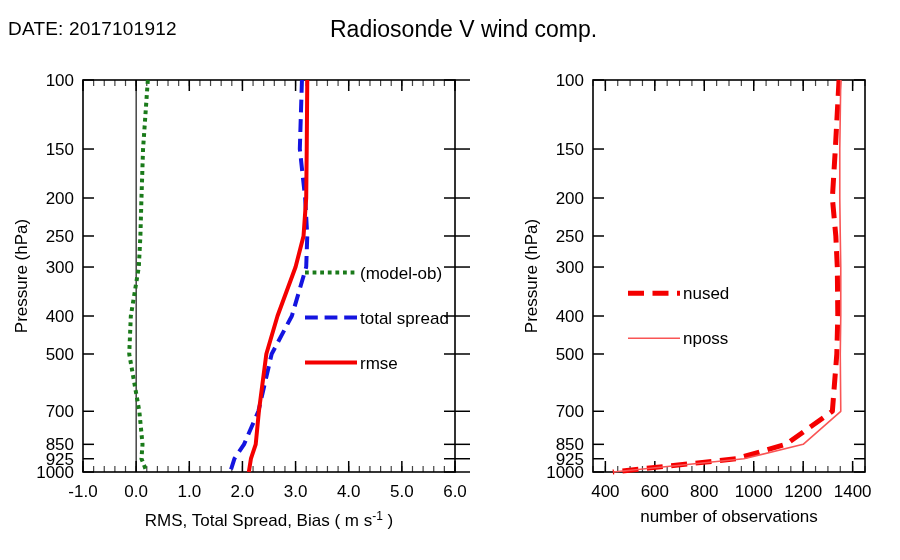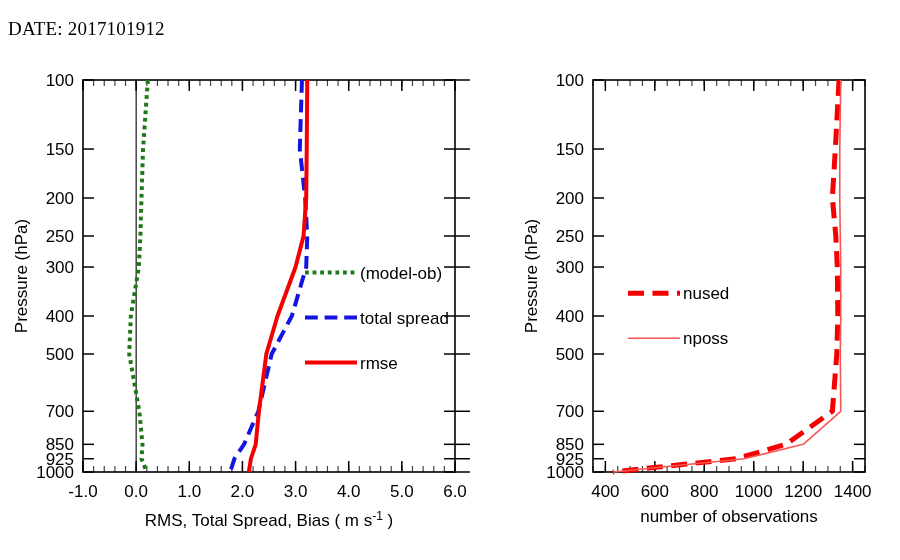--- a/index.html
+++ b/index.html
@@ -21,21 +21,20 @@
     width: 900px;
     height: 560px;
   }
   .date-label {
     position: absolute;
     left: 8px;
     top: 18px;
     font-size: 19px;
     letter-spacing: 0.2px;
     white-space: nowrap;
-    font-family: Liberation Serif, serif;
   }
   .main-title {
     position: absolute;
     left: 330px;
     top: 16px;
     font-size: 23px;
     white-space: nowrap;
   }
   svg { display: block; }
   .tick-label {
@@ -57,20 +56,21 @@
   .zeroline { stroke: #000000; stroke-width: 1.1; fill: none; }
   .tick { stroke: #000000; stroke-width: 1.5; }
   .tick-minor { stroke: #444444; stroke-width: 1.2; }
 </style>
 </head>
 <body>
 
 <div id="root">
 
   <div class="date-label">DATE: 2017101912</div>
+  <div class="main-title">Radiosonde V wind comp.</div>
 
   <svg id="plot-svg" width="900" height="560" xmlns="http://www.w3.org/2000/svg">
       <g>
         <g>
           <line x1="83" y1="472" x2="83" y2="466" class="tick-minor"></line>
           <line x1="83" y1="80" x2="83" y2="86" class="tick-minor"></line>
           <line x1="93.62857142857143" y1="472" x2="93.62857142857143" y2="466" class="tick-minor"></line>
           <line x1="93.62857142857143" y1="80" x2="93.62857142857143" y2="86" class="tick-minor"></line>
           <line x1="104.25714285714285" y1="472" x2="104.25714285714285" y2="466" class="tick-minor"></line>
           <line x1="104.25714285714285" y1="80" x2="104.25714285714285" y2="86" class="tick-minor"></line>

